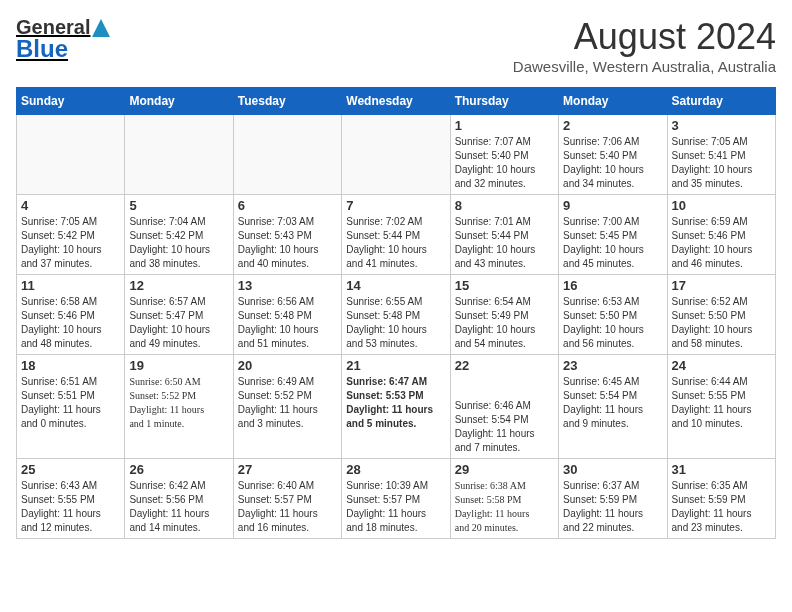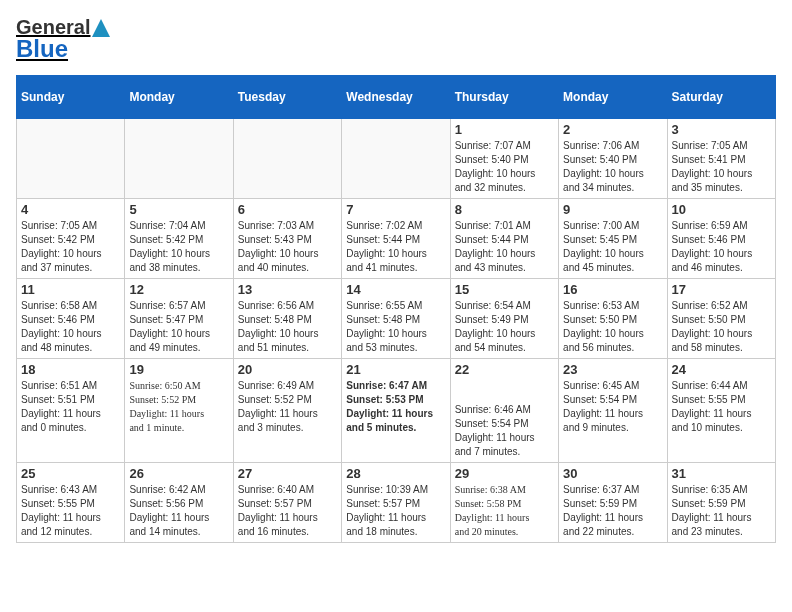--- a/index.html
+++ b/index.html
@@ -39,21 +39,21 @@
       color: #555;
     }
     .calendar {
       width: 100%;
       border-collapse: collapse;
       font-size: 10.5px;
     }
     .calendar th {
       background-color: #1565c0;
       color: #fff;
-      padding: 14px 4px;
+      padding: 6px 4px;
       text-align: left;
       font-size: 12px;
       border: 1px solid #1565c0;
     }
     .calendar td {
       border: 1px solid #ccc;
       vertical-align: top;
       padding: 3px 4px;
       width: calc(100% / 7);
       min-height: 70px;
@@ -84,20 +84,22 @@
   <div class="logo">
     <div class="logo-row">
       <span style="font-size:20px;font-weight:bold;color:#333;">General</span>
       <svg width="18" height="18" viewBox="0 0 18 18" style="margin-left:2px;">
         <polygon points="0,18 9,0 18,18" fill="#1e90c0"></polygon>
       </svg>
     </div>
     <span style="font-size:24px;font-weight:bold;color:#1565c0;margin-top:-4px;">Blue</span>
   </div>
   <div class="title-block">
+    <div class="month-year">August 2024</div>
+    <div class="location">Dawesville, Western Australia, Australia</div>
   </div>
 </div>
 
 <table class="calendar">
   <thead>
     <tr>
     <th>Sunday</th>
         <th>Monday</th>
         <th>Tuesday</th>
         <th>Wednesday</th>

